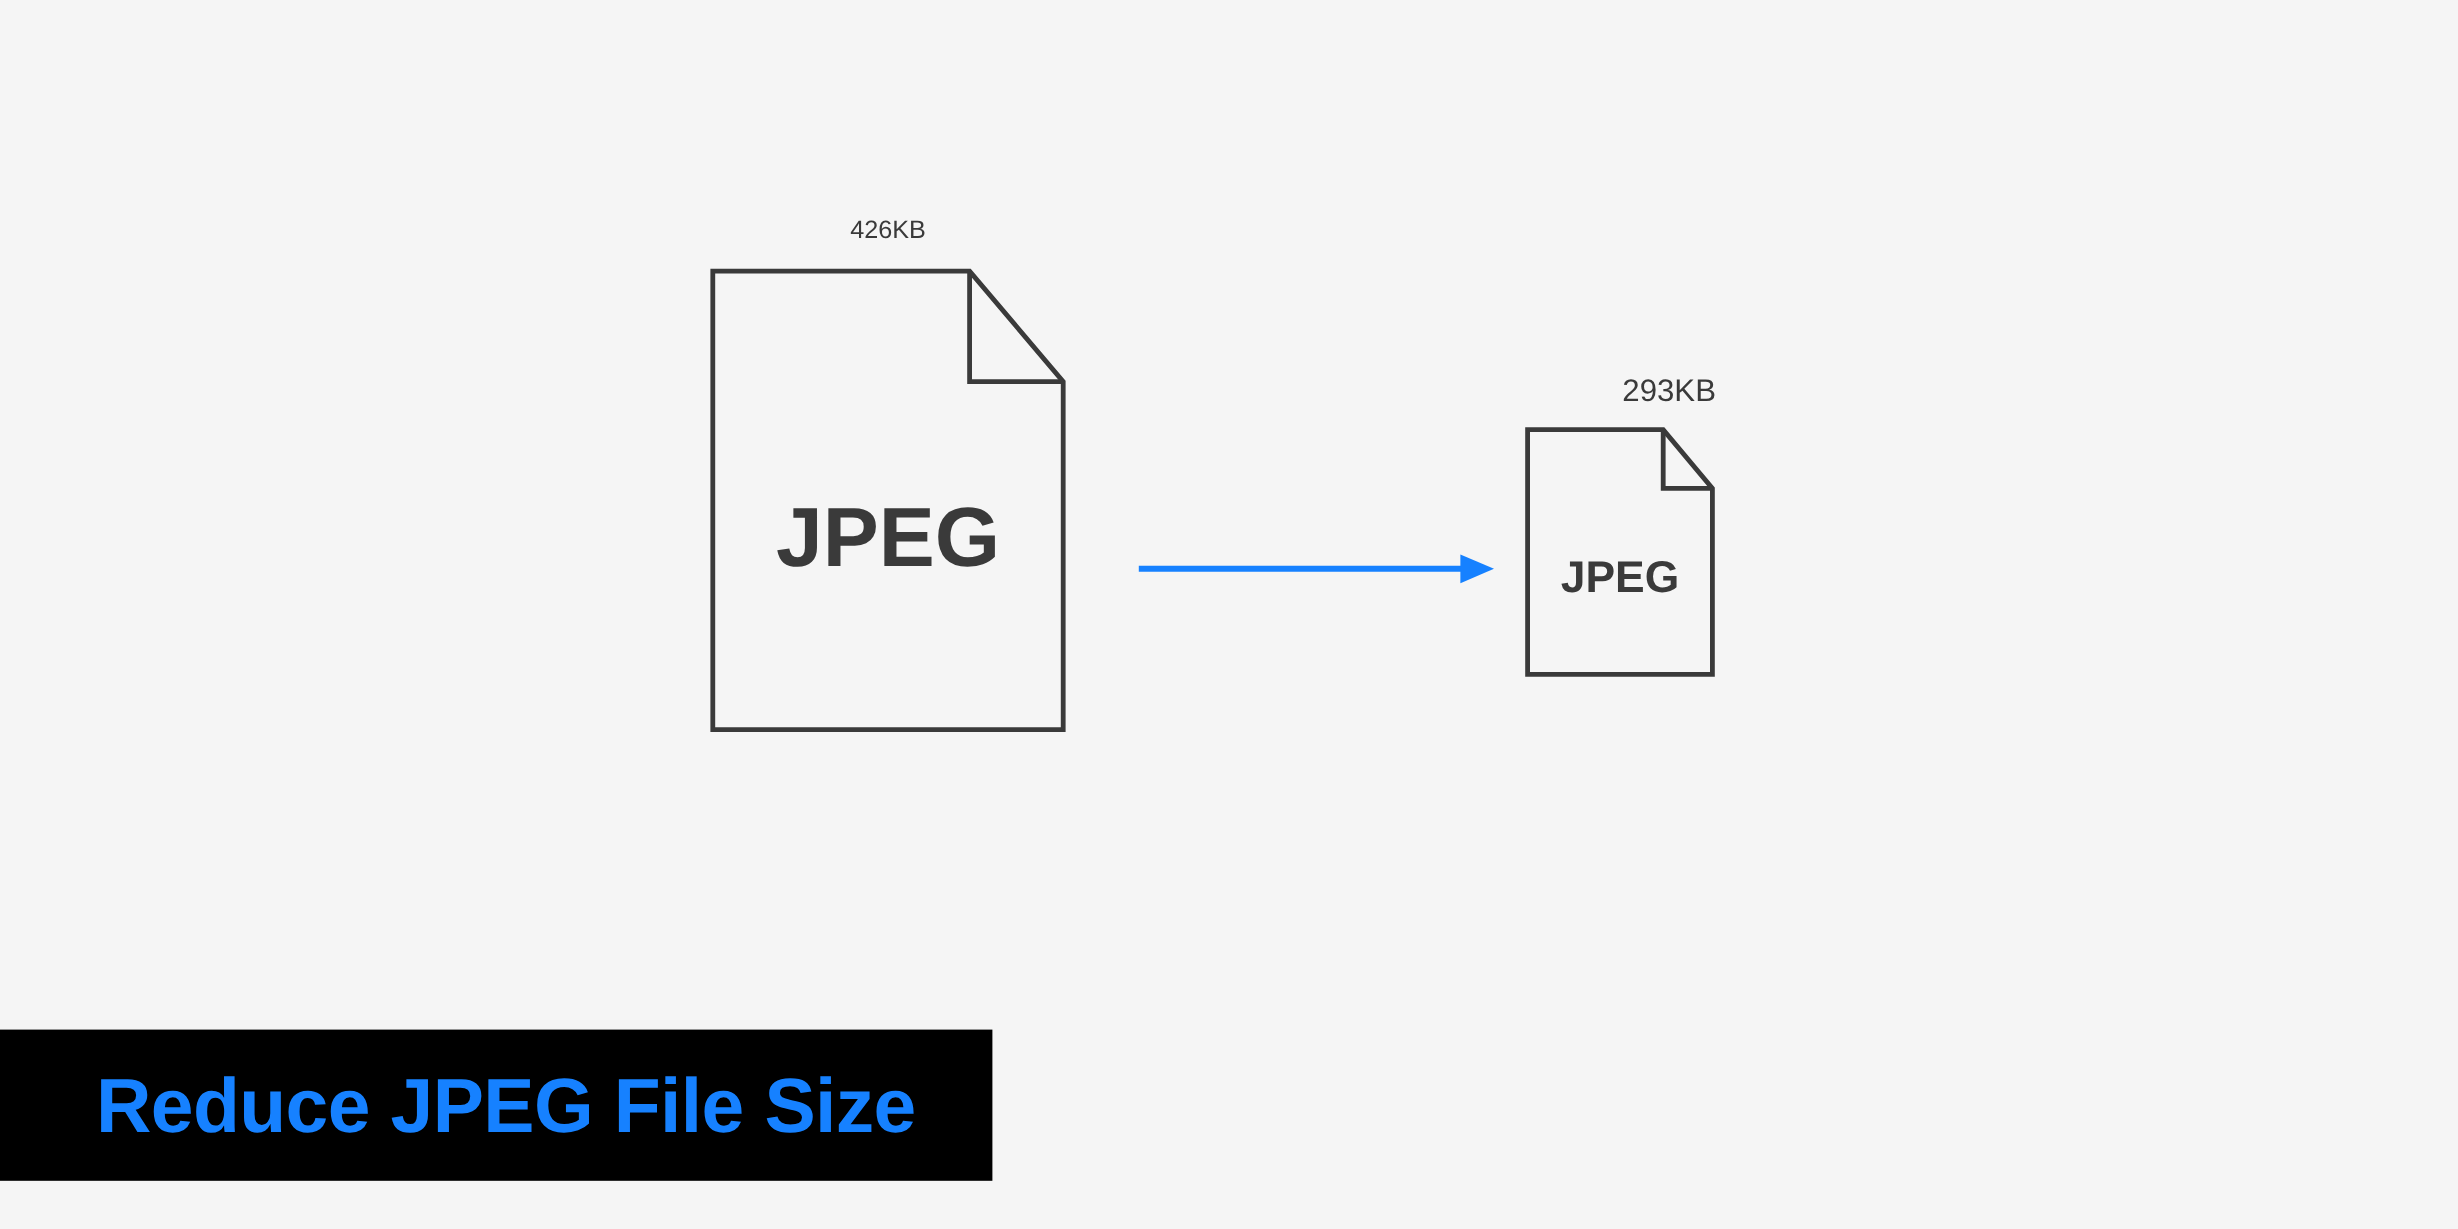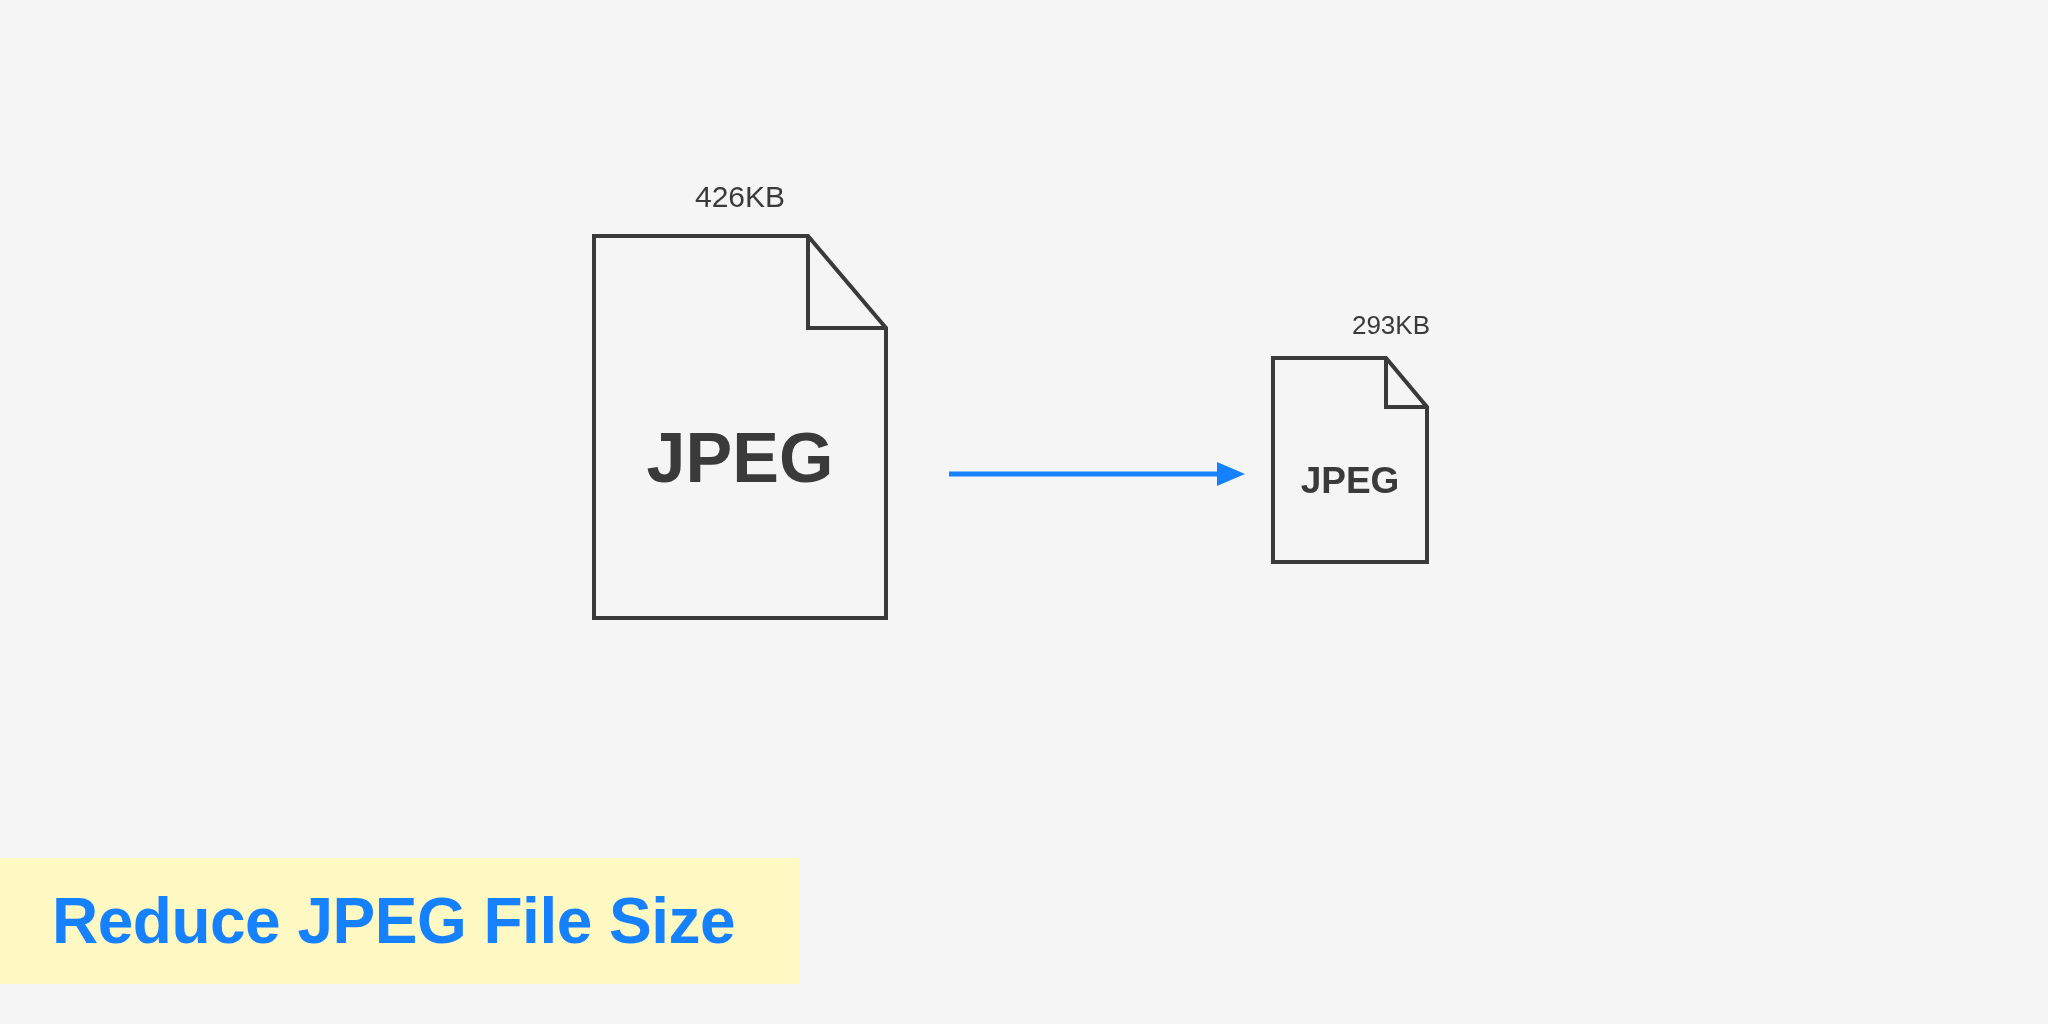--- a/index.html
+++ b/index.html
@@ -27,21 +27,21 @@
   .small-file-group {
     position: absolute;
     left: 1270px;
     top: 310px;
     display: flex;
     flex-direction: column;
     align-items: flex-end;
   }
   .size-label {
     color: #3a3a3a;
-    font-size: 30px;
+    font-size: 21px;
     margin-bottom: 18px;
     font-weight: 400;
   }
   .size-label.small {
     font-size: 26px;
     margin-bottom: 14px;
   }
   .file-icon { display: block; }
   .file-text-big {
     font-size: 70px;
@@ -57,22 +57,22 @@
   }
   .arrow {
     position: absolute;
     left: 945px;
     top: 454px;
   }
   .title-box {
     position: absolute;
     left: 0;
     bottom: 40px;
-    background: #fef9c3;
-    padding: 26px 64px 26px 52px;
+    background: #000000;
+    padding: 26px 64px 26px 80px;
   }
   .title-text {
     color: #1681ff;
     font-size: 64px;
     font-weight: 700;
     letter-spacing: -0.5px;
   }
 </style>
 </head>
 <body>

